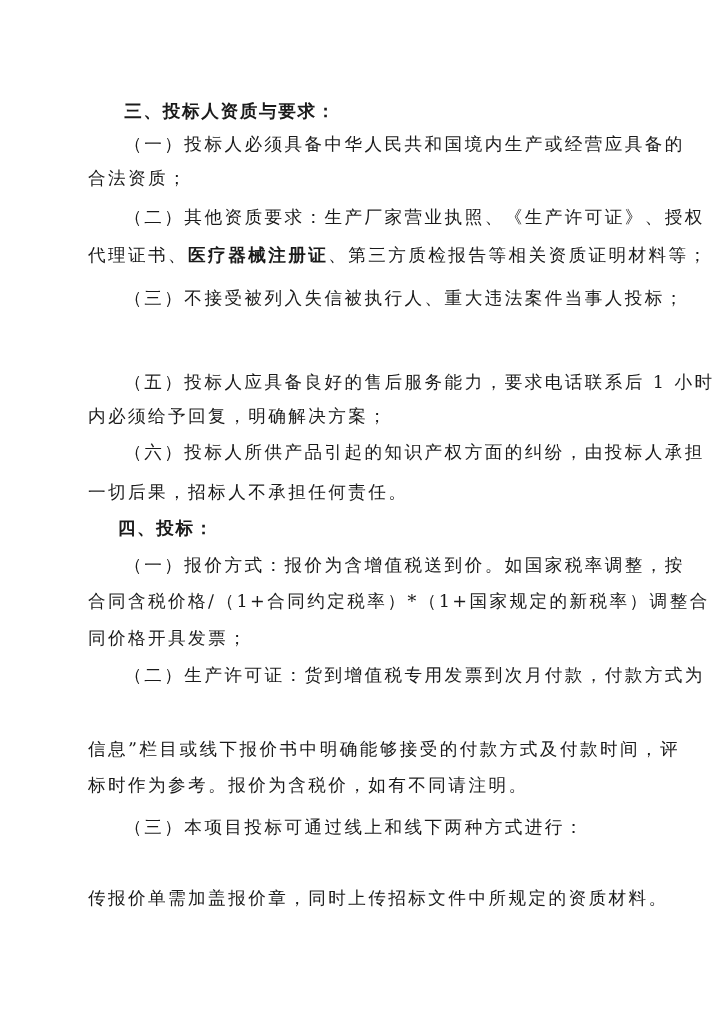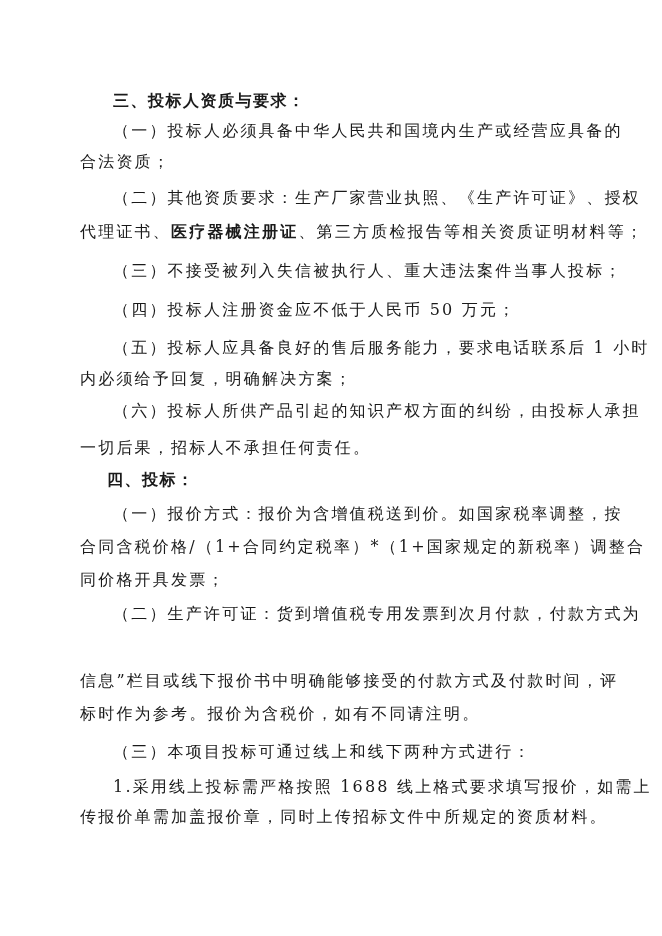--- a/index.html
+++ b/index.html
@@ -20,36 +20,34 @@
   <div class="ln h last" style="left:113px;width:auto;top:91px;">三、投标人资质与要求：</div>
 
   <div class="ln" style="left:113px;width:471px;top:121px;">（一）投标人必须具备中华人民共和国境内生产或经营应具备的</div>
   <div class="ln" style="left:113px;width:471px;top:188px;">（二）其他资质要求：生产厂家营业执照、《生产许可证》、授权</div>
 
   <div class="ln last" style="top:152px;">合法资质；</div>
   <div class="ln" style="top:222px;"><span>代理证书、</span><b>医疗器械注册证</b><span>、第三方质检报告等相关资质证明材料等；</span></div>
 
   <div class="ln last" style="left:113px;width:471px;top:261px;">（三）不接受被列入失信被执行人、重大违法案件当事人投标；</div>
 
-  <div class="ln last" style="left:113px;width:471px;top:300px;">（四）投标人注册资金应不低于人民币 50 万元；</div>
 
   <div class="ln" style="left:113px;width:471px;top:338px;">（五）投标人应具备良好的售后服务能力，要求电话联系后 1 小时</div>
   <div class="ln last" style="top:369px;">内必须给予回复，明确解决方案；</div>
 
   <div class="ln" style="left:113px;width:471px;top:401px;">（六）投标人所供产品引起的知识产权方面的纠纷，由投标人承担</div>
   <div class="ln last" style="top:438px;">一切后果，招标人不承担任何责任。</div>
 
   <div class="ln h last" style="left:107px;width:auto;top:470px;">四、投标：</div>
 
   <div class="ln" style="left:113px;width:471px;top:504px;">（一）报价方式：报价为含增值税送到价。如国家税率调整，按</div>
   <div class="ln" style="top:537px;">合同含税价格/（1+合同约定税率）*（1+国家规定的新税率）调整合</div>
   <div class="ln last" style="top:570px;">同价格开具发票；</div>
 
   <div class="ln" style="left:113px;width:471px;top:604px;">（二）生产许可证：货到增值税专用发票到次月付款，付款方式为</div>
   <div class="ln" style="top:671px;">信息”栏目或线下报价书中明确能够接受的付款方式及付款时间，评</div>
   <div class="ln last" style="top:704px;">标时作为参考。报价为含税价，如有不同请注明。</div>
 
   <div class="ln last" style="left:113px;width:471px;top:742px;">（三）本项目投标可通过线上和线下两种方式进行：</div>
 
-  <div class="ln" style="left:113px;width:471px;top:777px;">1.采用线上投标需严格按照 1688 线上格式要求填写报价，如需上</div>
   <div class="ln last" style="top:808px;font-family:Liberation Mono, monospace;">传报价单需加盖报价章，同时上传招标文件中所规定的资质材料。</div>
 
 </div>
 
 </body></html>

